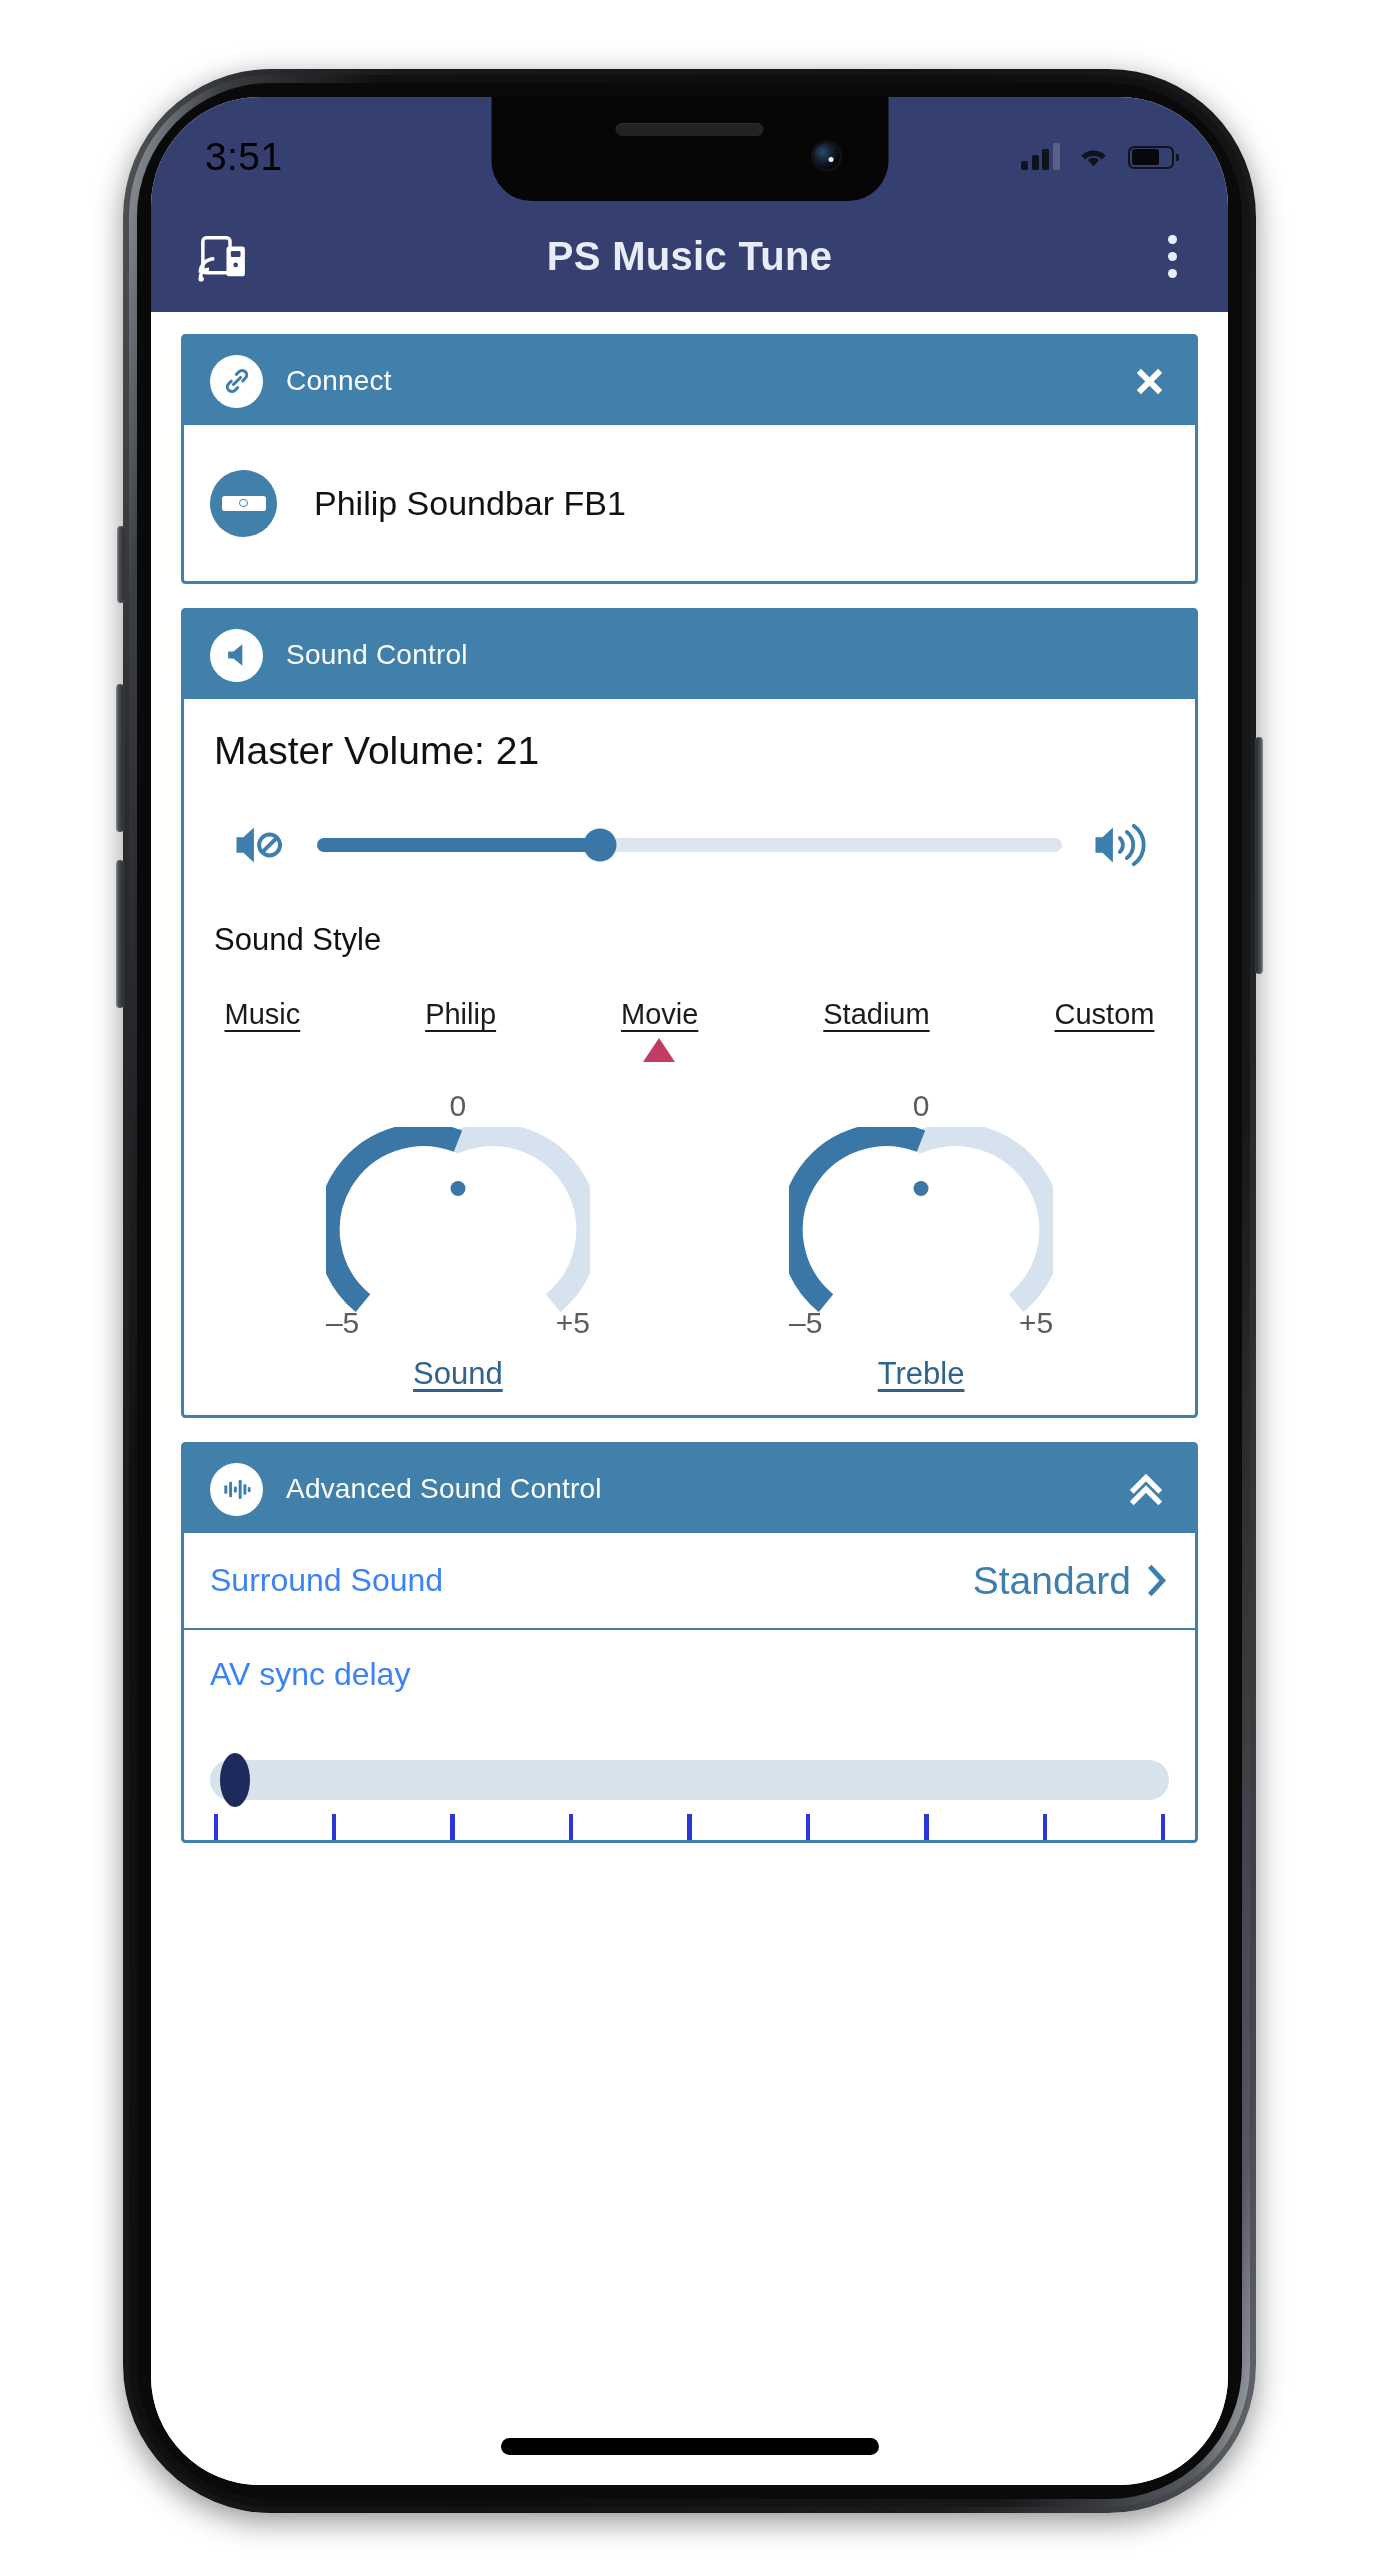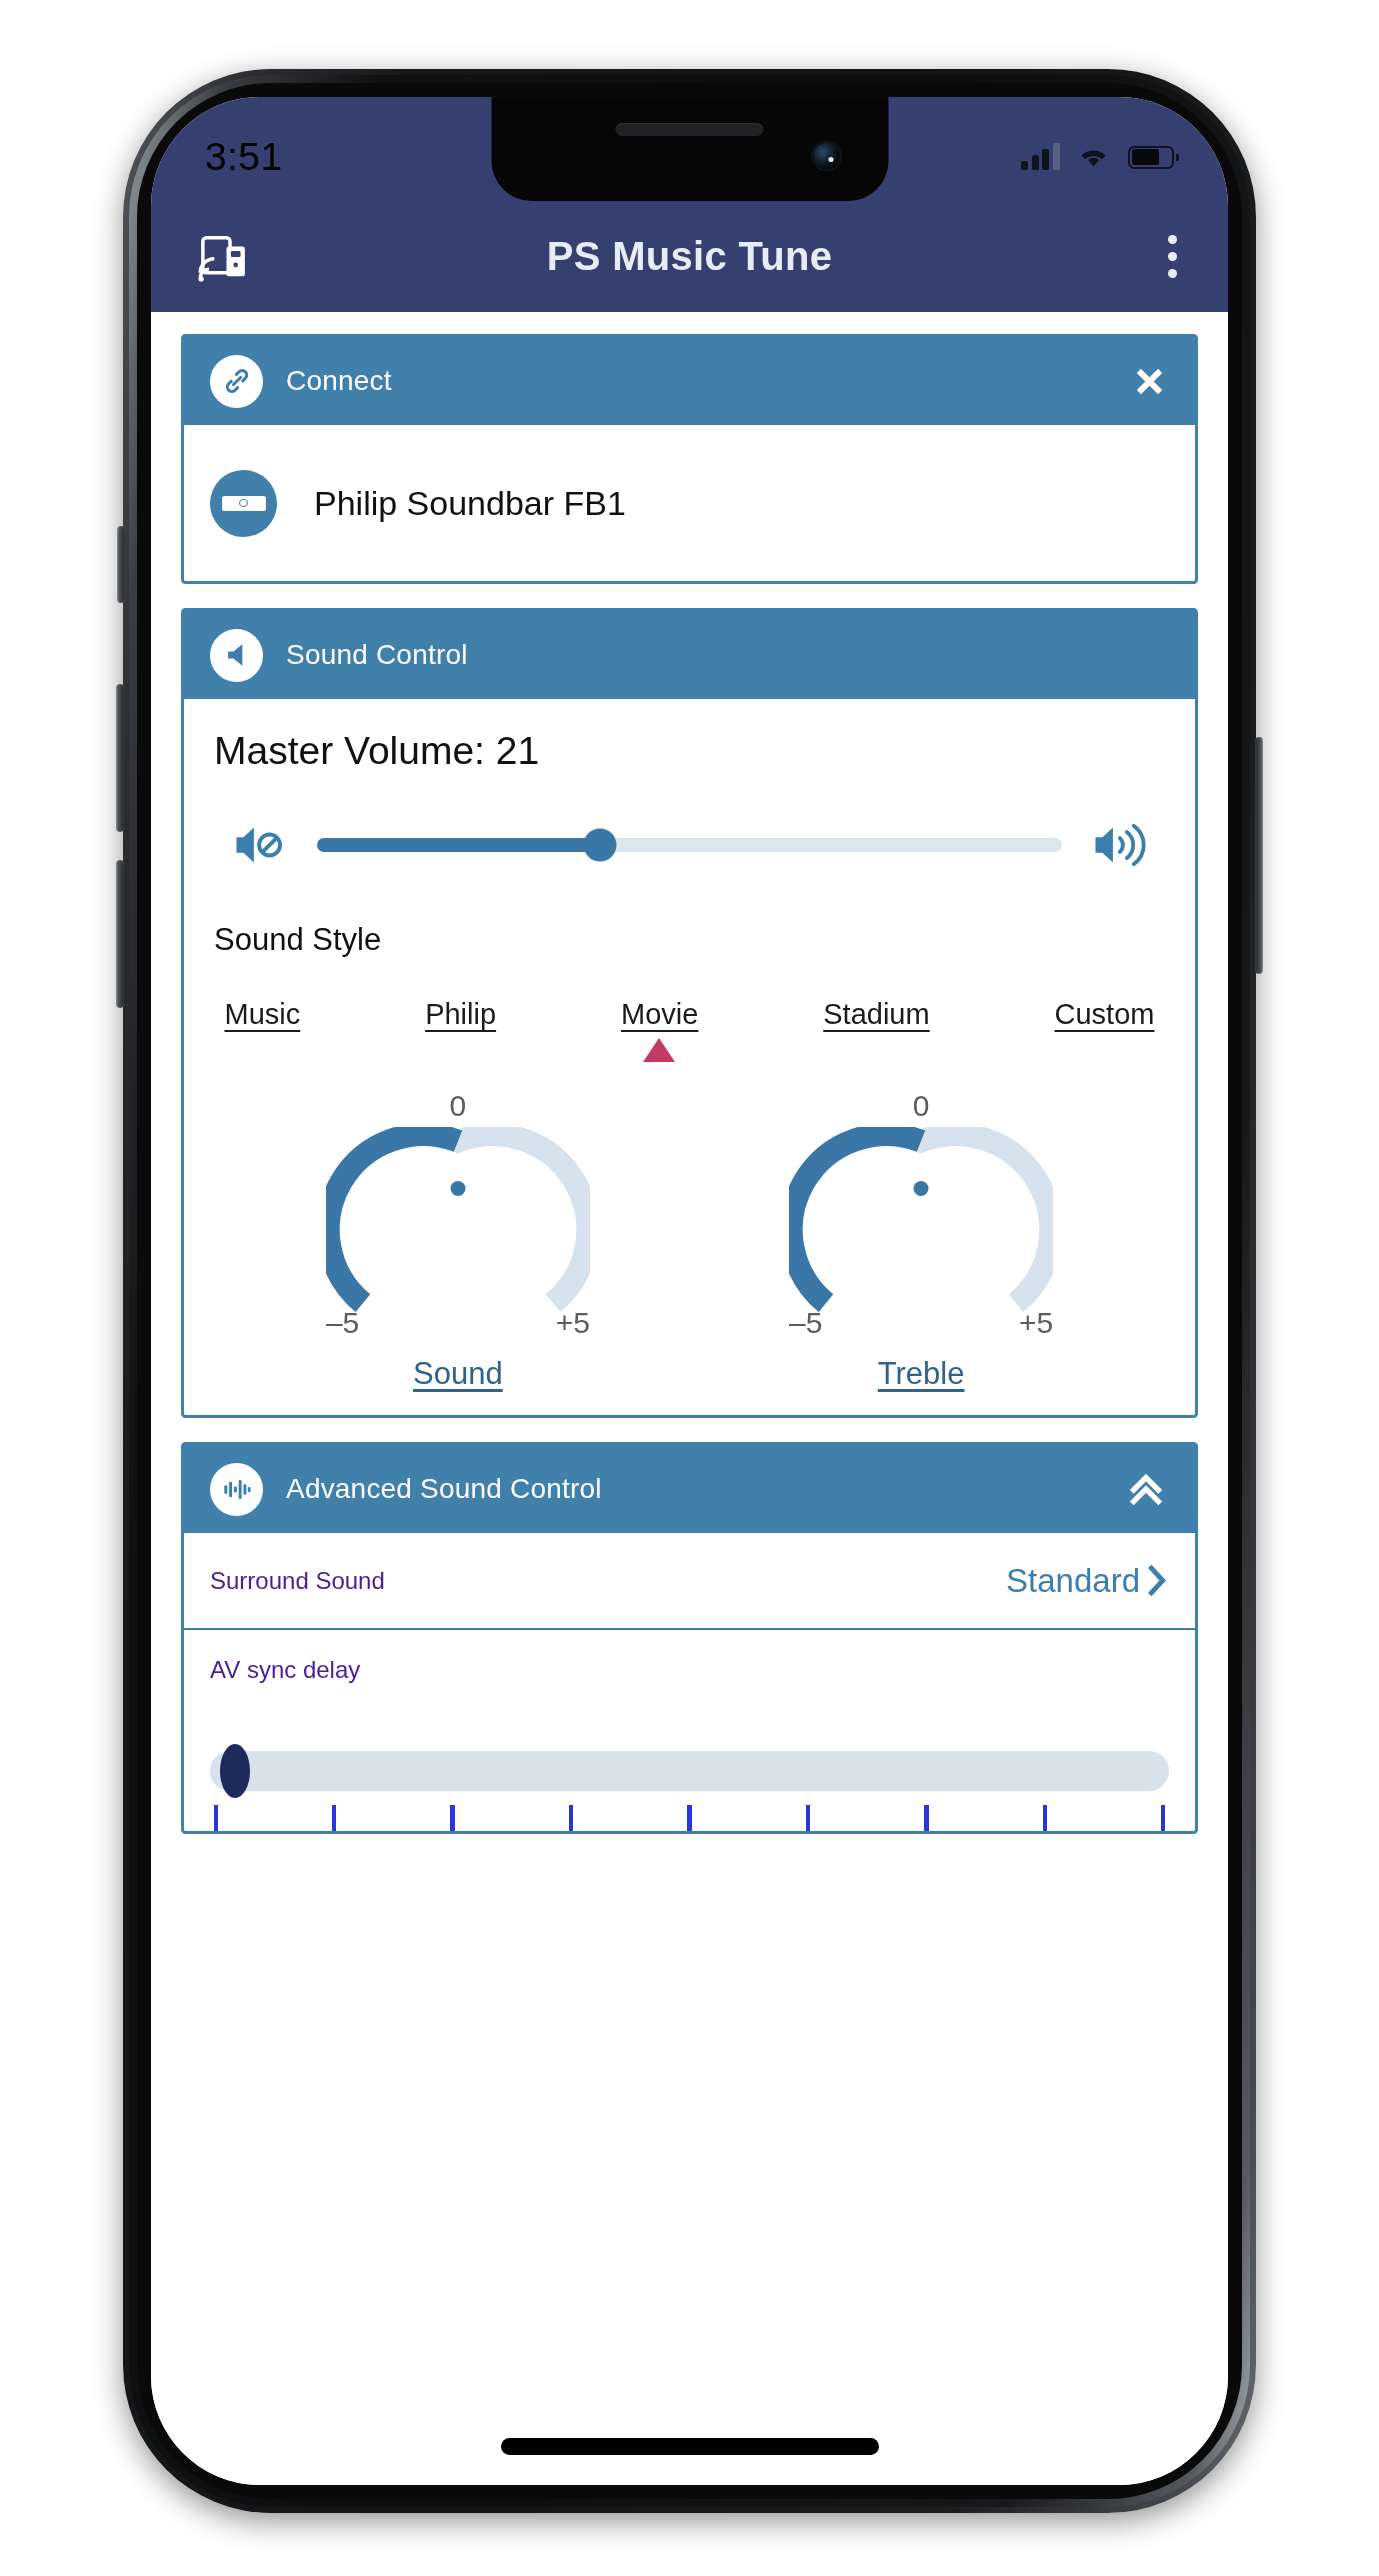--- a/index.html
+++ b/index.html
@@ -234,22 +234,22 @@
     text-decoration: underline; text-underline-offset: 5.3px;
   }
 
   
   .list-row {
     display:flex; align-items:center; justify-content:space-between;
     padding: 26px 26px; height: 97px;
     border-bottom: 2.6px solid #4180ab;
   }
   .list-row:last-child { border-bottom: none; }
-  .row-label { font-size: 24px; color:#4c1d95; }
-  .row-value { font-size: 33px; color:#3c7fae; display:flex; align-items:center; gap: 6px; }
+  .row-label { font-size: 32px; color:#3b82f6; }
+  .row-value { font-size: 39px; color:#3c7fae; display:flex; align-items:center; gap: 15px; }
 
   #avsync-block { padding: 26px 26px 0 26px; }
   #avsync-slider {
     position: relative; margin-top: 67px;
     height: 40px; background:#d8e2ea; border-radius: 20px;
   }
   #avsync-thumb {
     position:absolute; top: 50%; left: 8.8px;
     width: 30px; height: 54px; border-radius: 15px/27px;
     background:#1f2a5c; transform: translate(-50%,-50%);

